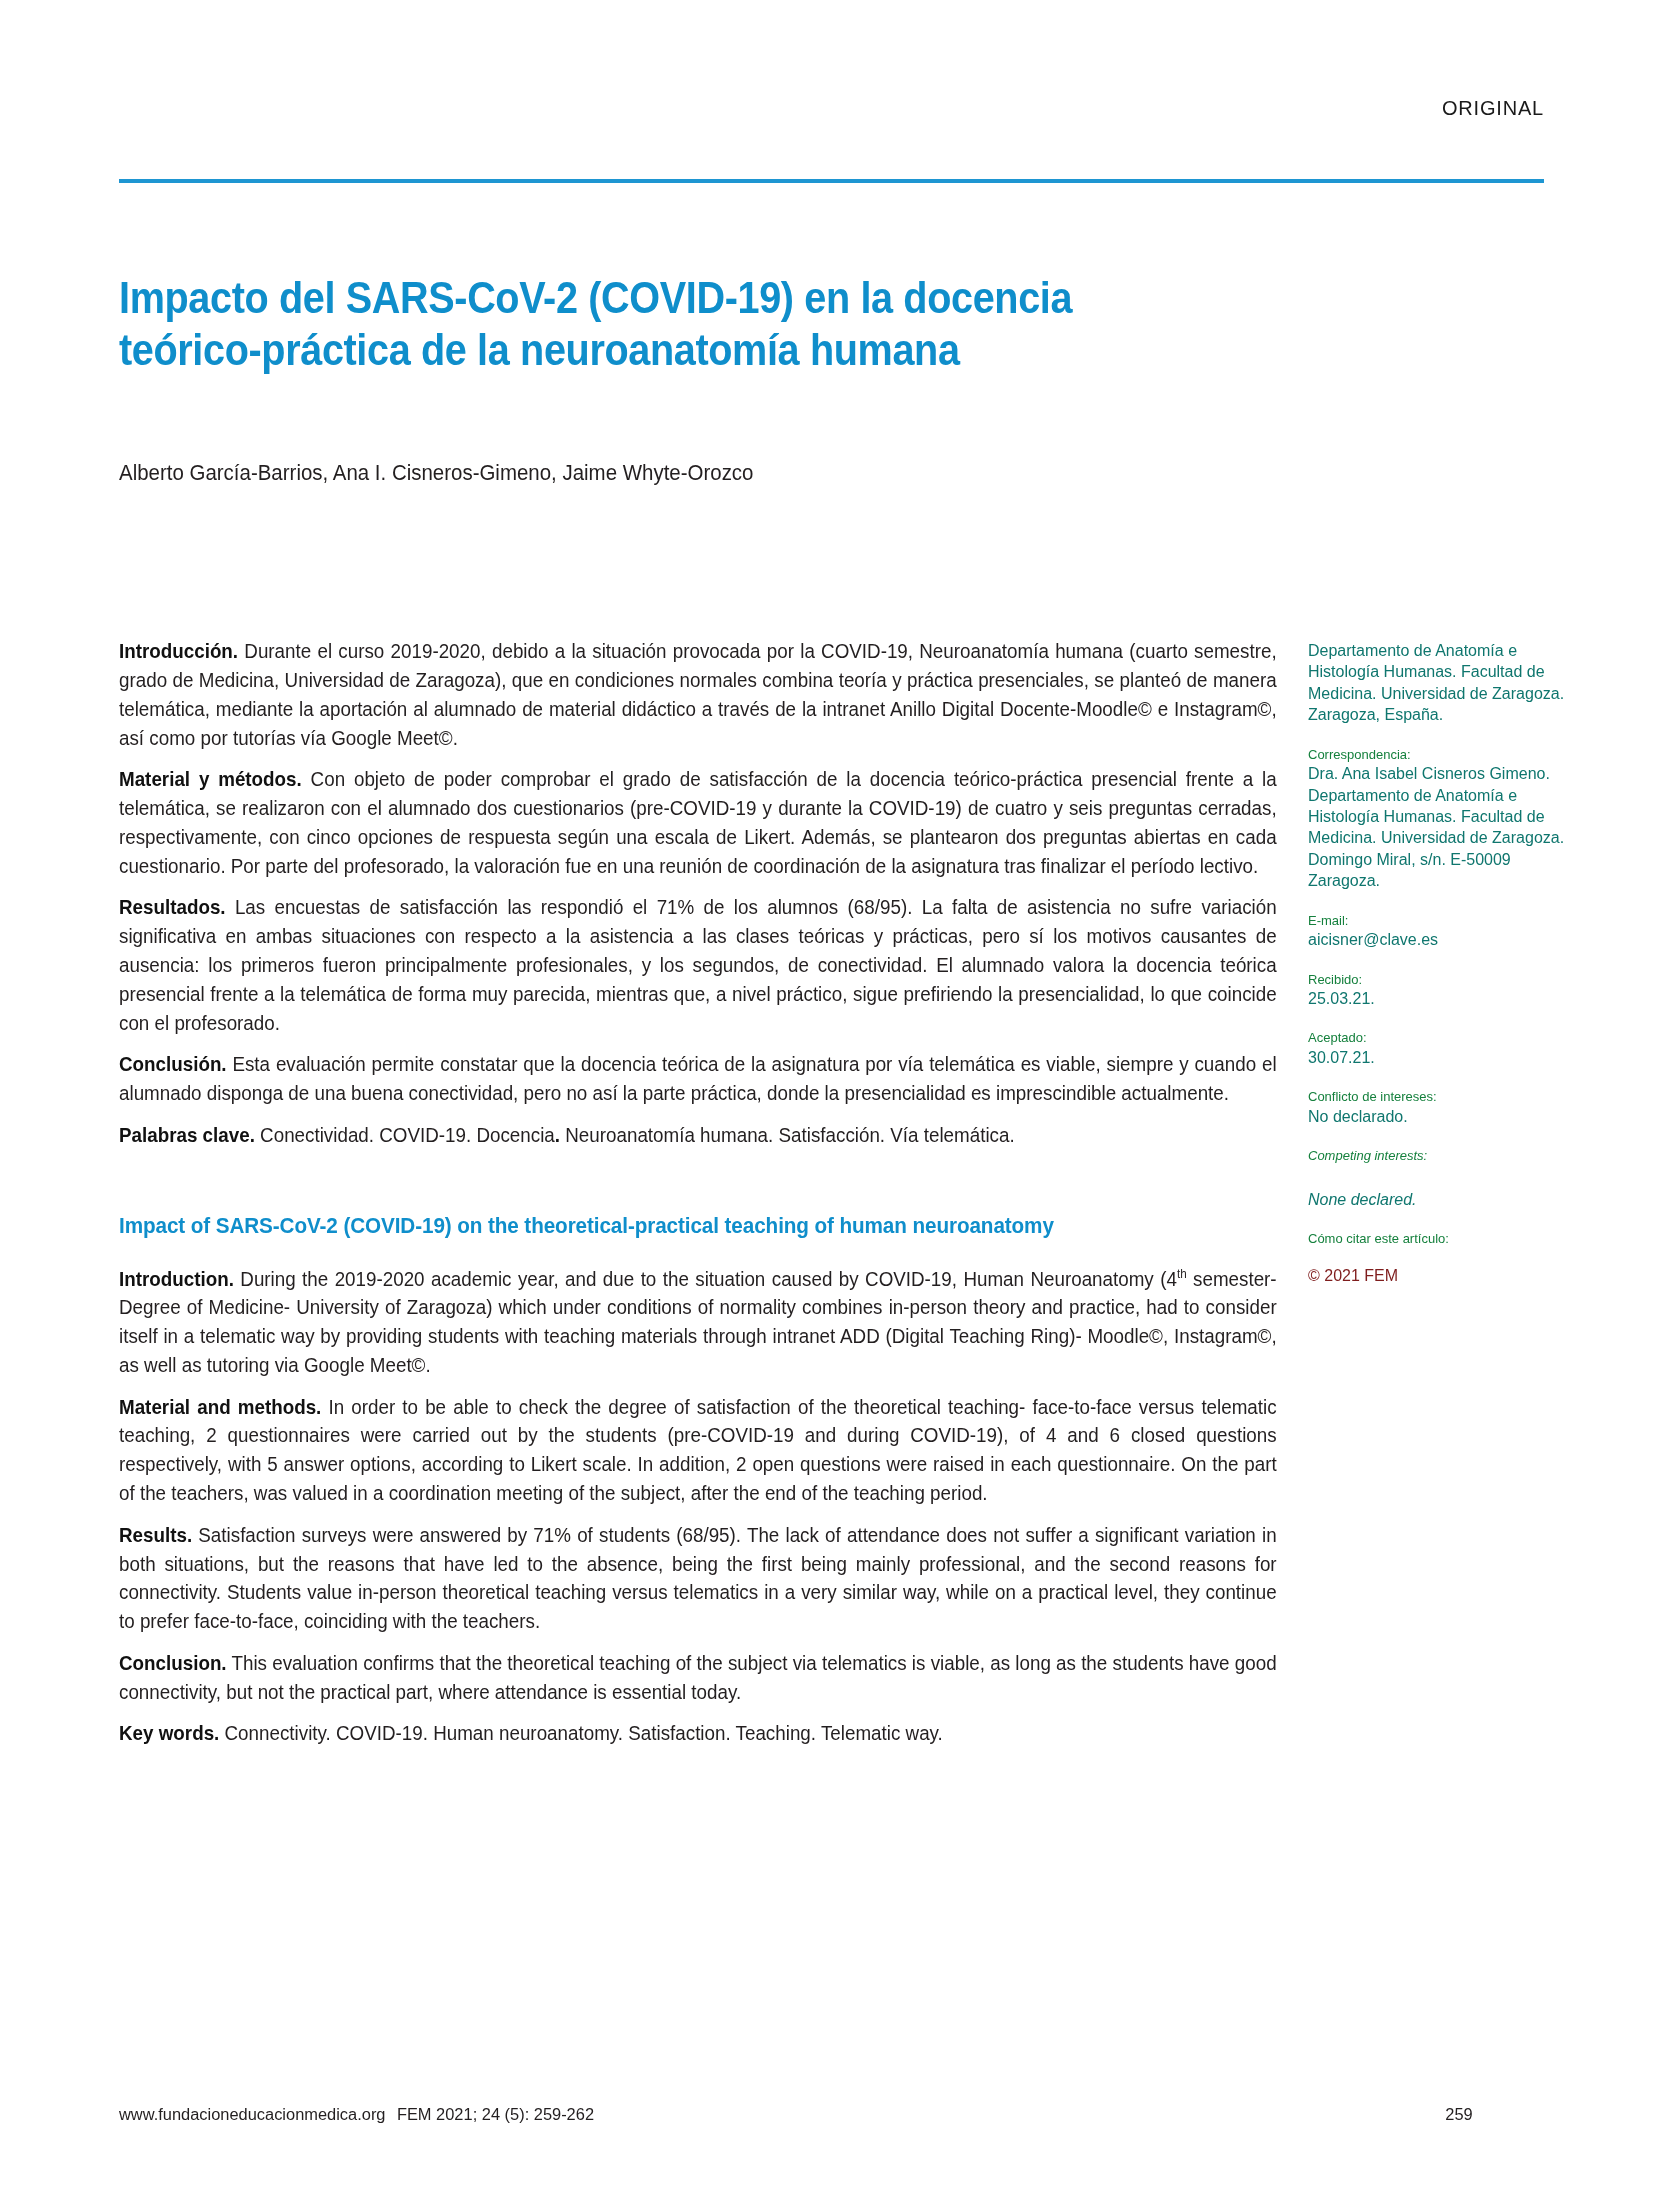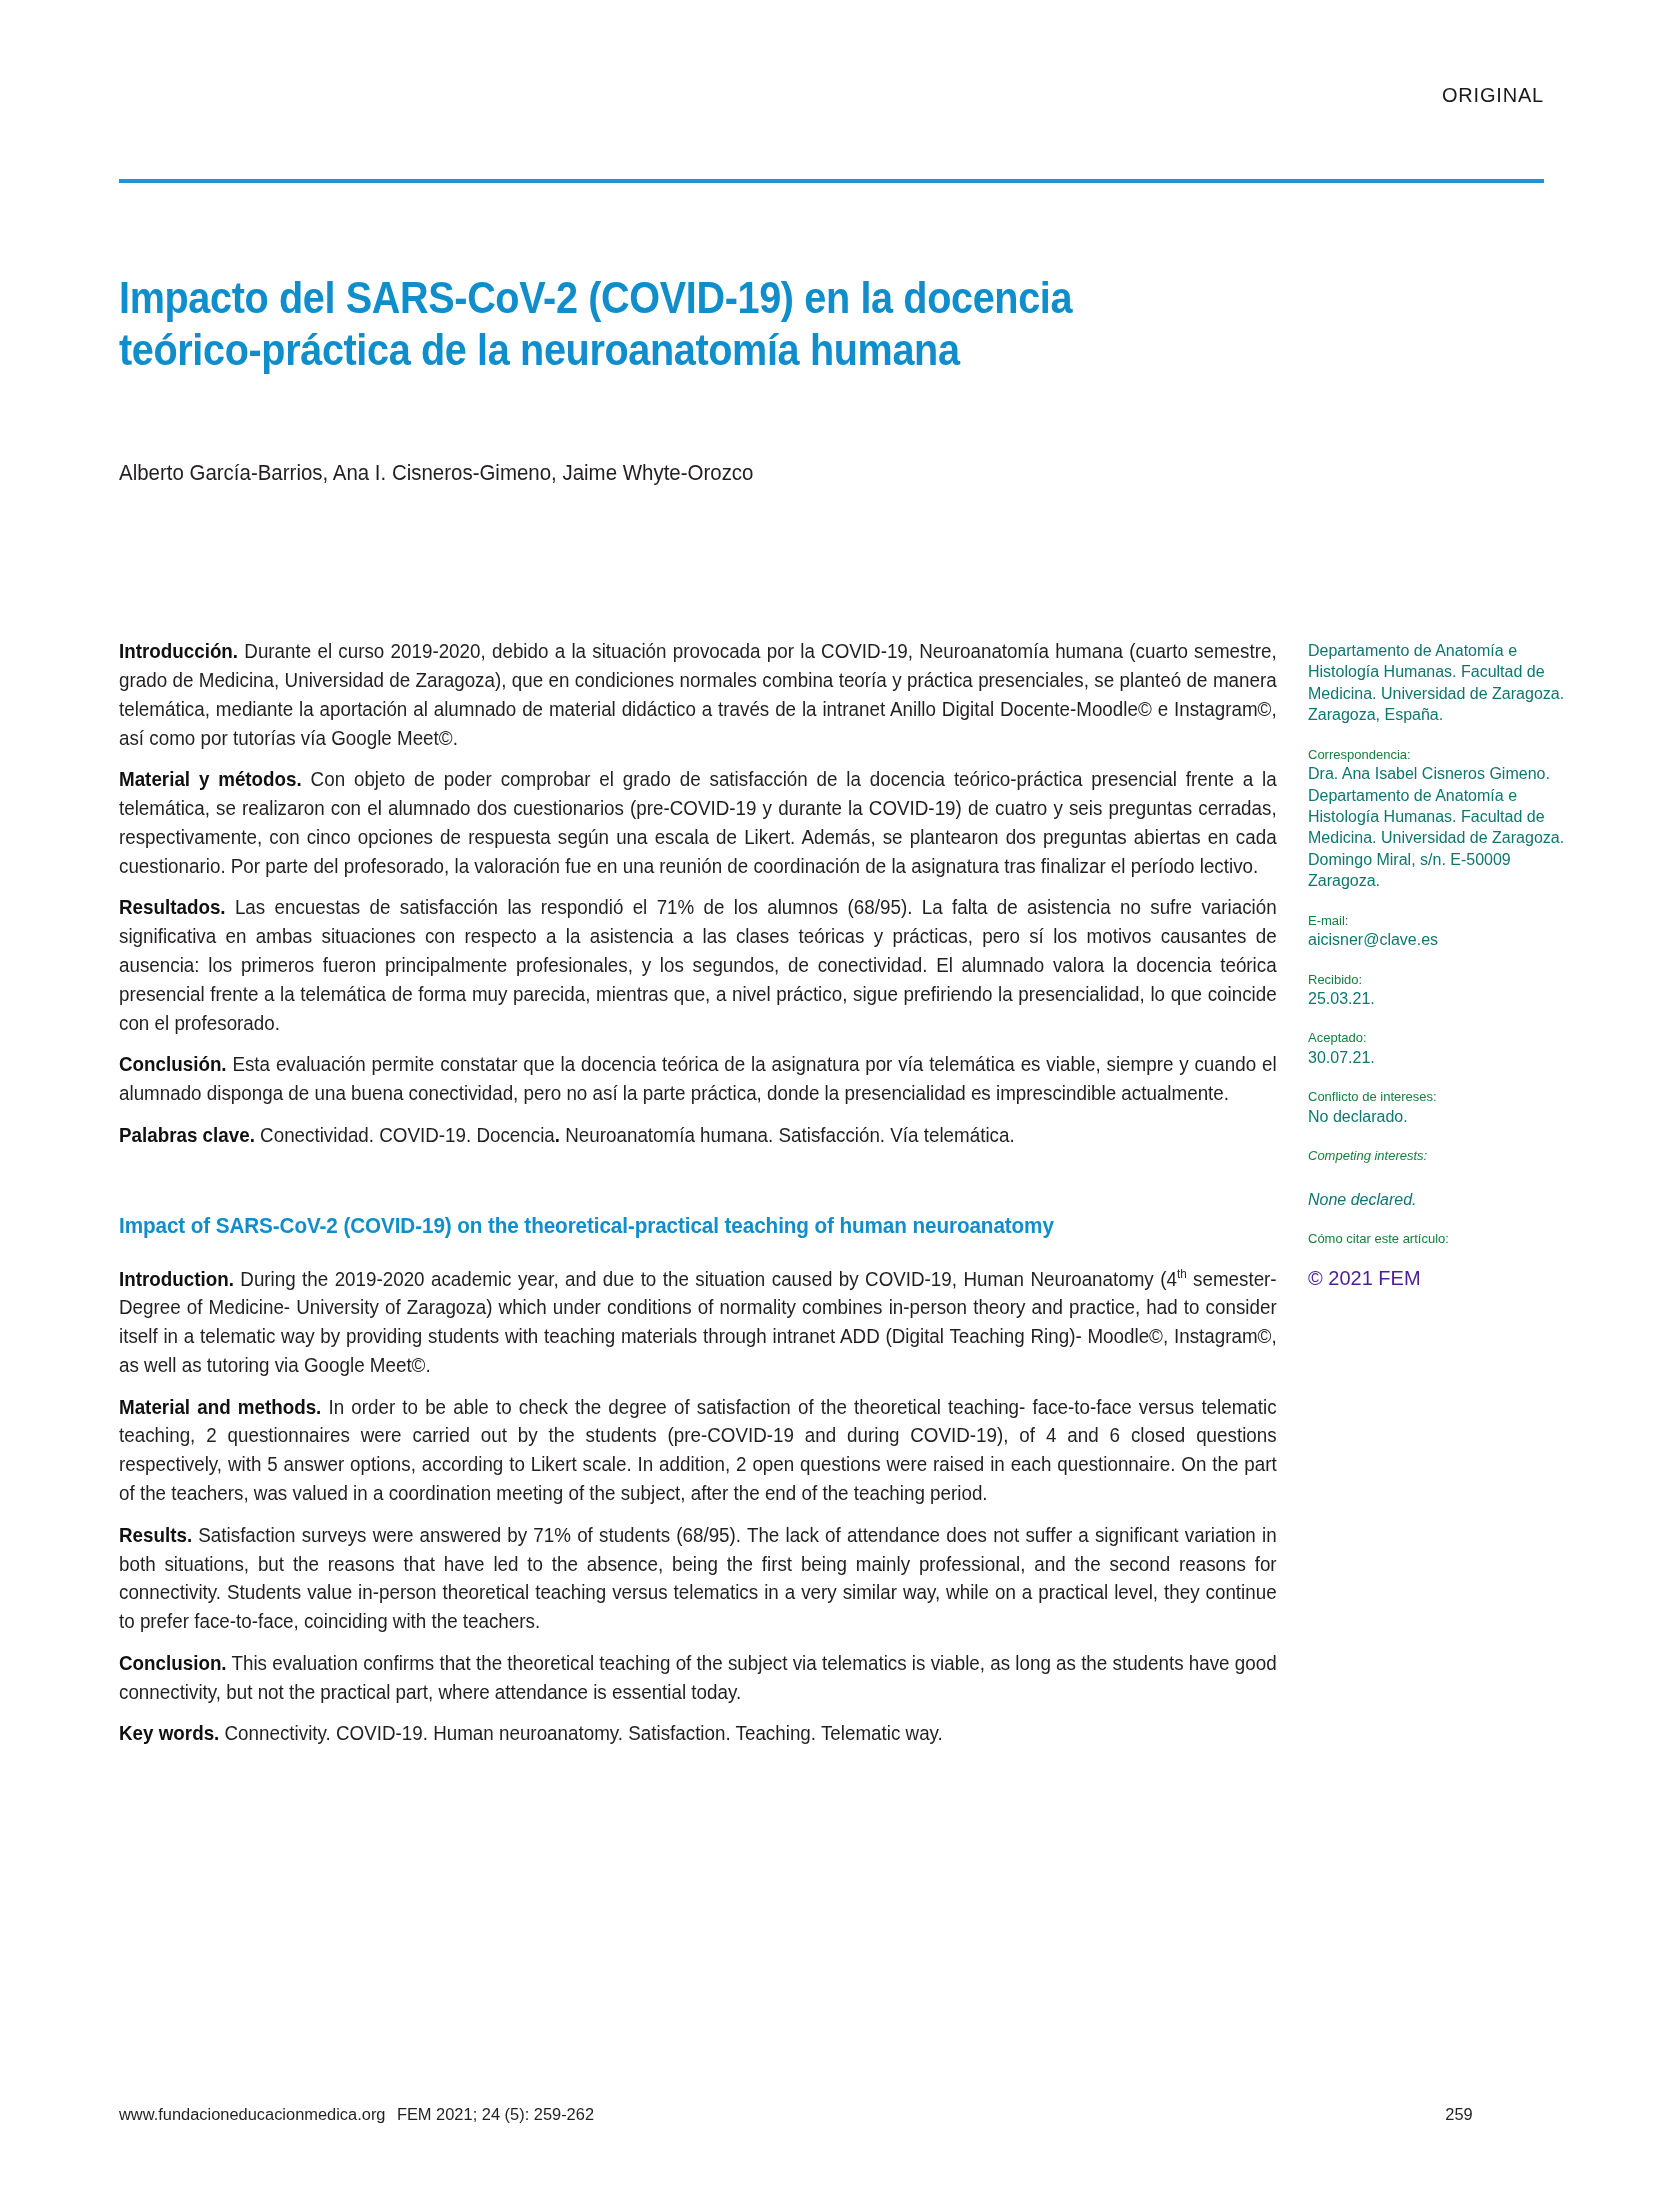--- a/index.html
+++ b/index.html
@@ -18,21 +18,21 @@
   }
 
   .page {
     position: absolute;
     inset: 0;
   }
 
   
   .header-label {
     position: absolute;
-    top: 84px;
+    top: 97px;
     right: 110px;
     font-size: 20px;
     letter-spacing: 0.8px;
     color: #1a1a1a;
     font-weight: 400;
     text-align: right;
   }
   .header-rule {
     position: absolute;
     top: 179px;
@@ -132,22 +132,22 @@
   .side-label.italic { font-style: italic; }
   .side-text {
     font-size: 16px;
     line-height: 1.34;
     color: #0f766e;
     font-weight: 400;
     margin: 0;
   }
   .side-text.italic { font-style: italic; margin-top: 24px; }
   .side-copy {
-    font-size: 20px;
-    color: #4c1d95;
+    font-size: 16px;
+    color: #7f1d1d;
     margin: 0;
   }
 
   
   .footer {
     position: absolute;
     left: 119px;
     right: 110px;
     top: 2104px;
     display: flex;

